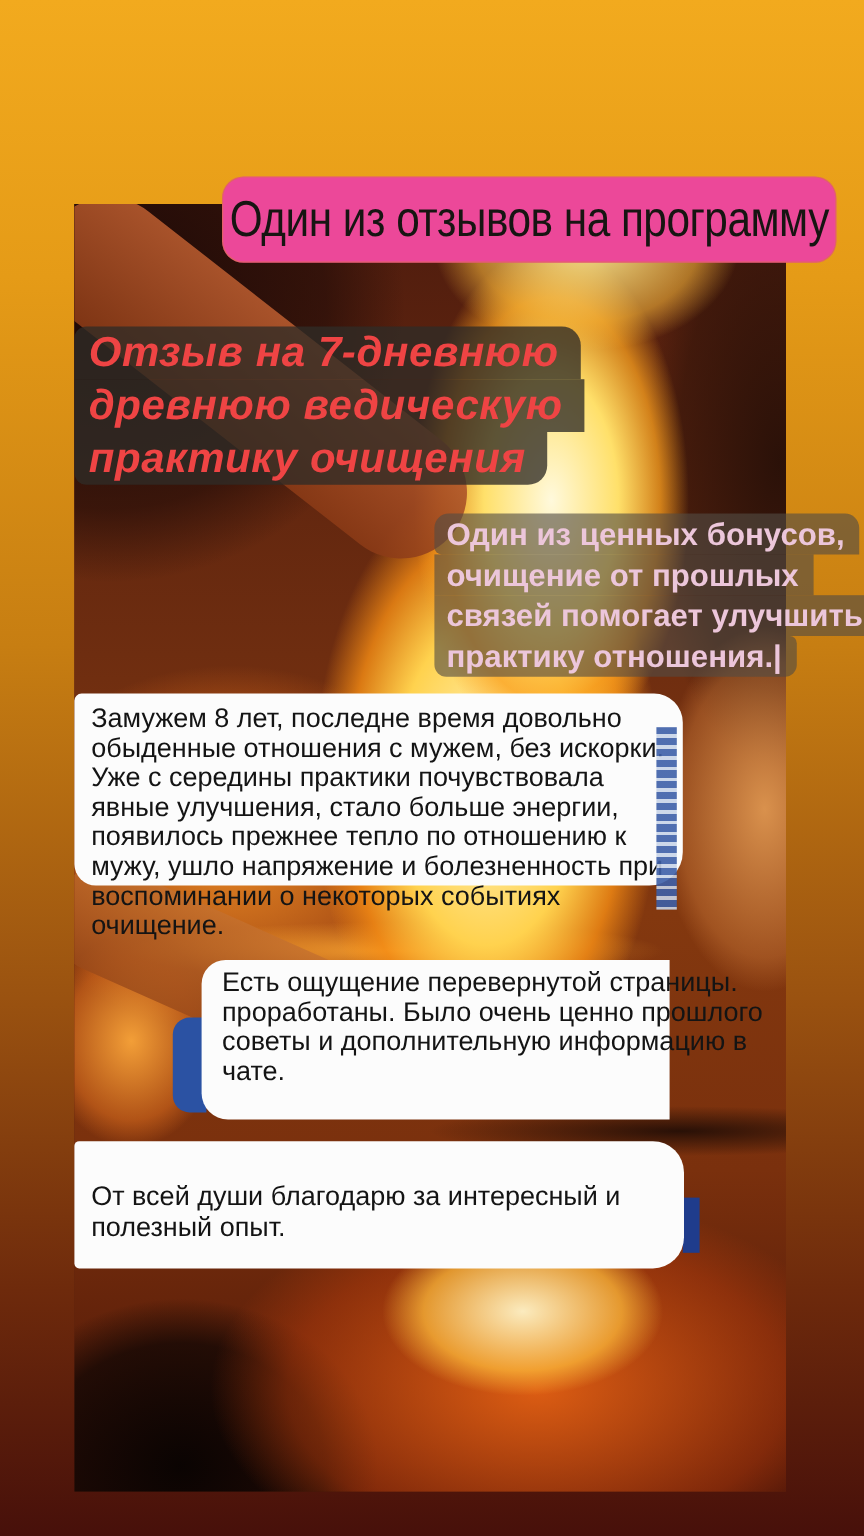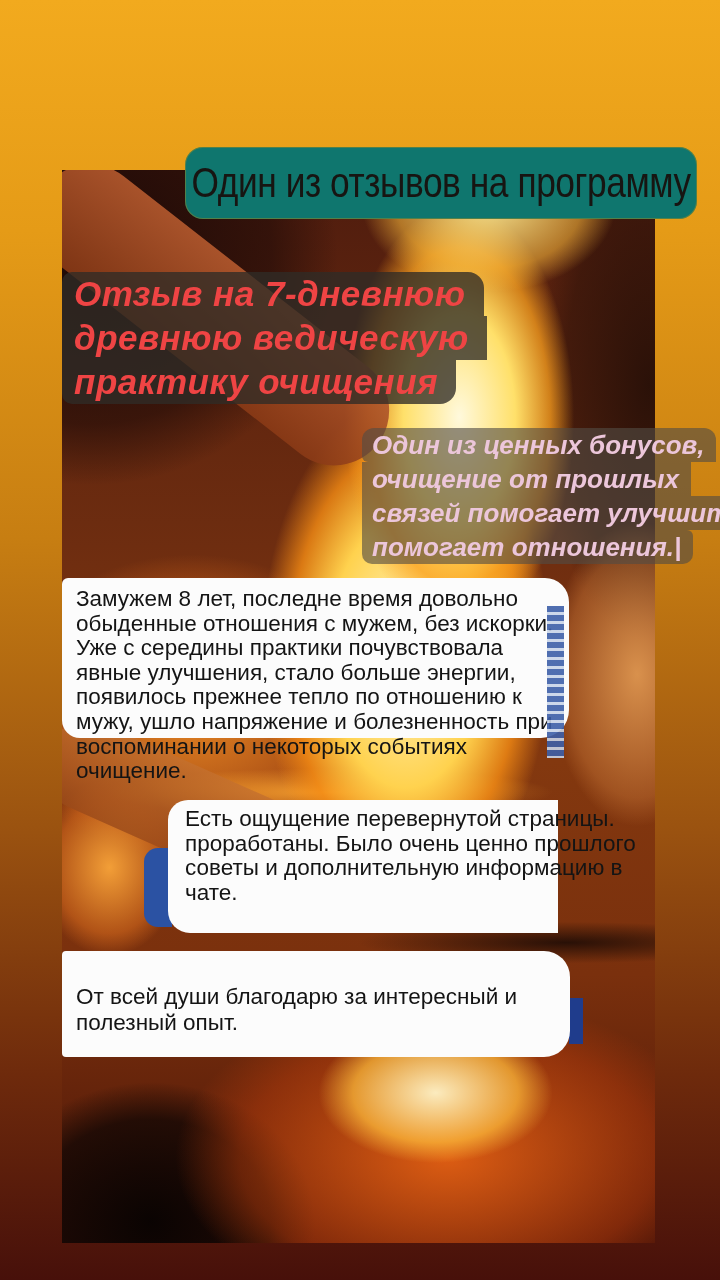--- a/index.html
+++ b/index.html
@@ -31,21 +31,21 @@
       linear-gradient(180deg,#4F1C0E 0%,#6E2D10 35%,#83380F 55%,#7A300D 75%,#4A1408 100%);
   }
   .log1{left:-60px;top:90px;width:420px;height:110px;border-radius:55px;
     background:linear-gradient(180deg,#B65A2E,#8A3A16);transform:rotate(38deg);opacity:.9;}
   .log2{left:-30px;top:600px;width:330px;height:90px;border-radius:45px;
     background:linear-gradient(180deg,#C4702E,#9A4A1A);transform:rotate(24deg);opacity:.8;}
 
   
   .banner{
     left:185px;top:147px;width:512px;height:72px;border-radius:18px;
-    background:#0f766e;box-shadow:inset 0 0 0 1px rgba(205,150,10,0.35);
+    background:#ec4899;box-shadow:inset 0 0 0 1px rgba(205,150,10,0.35);
     display:flex;align-items:center;justify-content:center;z-index:6;text-align:center;
   }
   .banner span{
     color:#171512;font-size:42px;white-space:nowrap;
     transform:scaleX(0.84);letter-spacing:-0.5px;
   }
 
   
   .title-block{left:62px;top:272px;z-index:5;}
   .tline{
@@ -54,21 +54,21 @@
     color:#ef4444;font-size:35px;font-weight:bold;font-style:italic;letter-spacing:0.5px;
   }
   .tline.t1{border-radius:10px 16px 0 0;}
   .tline.t3{border-radius:0 0 16px 10px;}
 
   
   .bonus-block{left:362px;top:428px;z-index:5;}
   .bline{
     display:table;background:rgba(82,76,68,0.62);
     height:34px;line-height:34px;padding:0 12px 0 10px;white-space:nowrap;
-    color:#ECC6DA;font-size:26px;font-weight:bold;font-style:italic;
+    color:#ECC6DA;font-size:26px;font-weight:bold;
   }
   .bline.b1{border-radius:12px 12px 0 6px;}
   .bline.b4{border-radius:0 6px 10px 10px;}
 
   
   .bubble{background:#FCFCFC;color:#141414;z-index:4;}
   .bubble .ln{white-space:nowrap;}
   .bubble1{left:62px;top:578px;width:507px;height:160px;border-radius:6px 24px 28px 18px;
     padding:9px 0 0 14px;box-sizing:border-box;font-size:22.5px;line-height:24.6px;}
   .stripe1{right:5px;top:28px;width:17px;height:152px;opacity:.9;
@@ -95,21 +95,21 @@
 <div class="abs title-block">
   <div class="tline t1">Отзыв на 7-дневнюю</div>
   <div class="tline t2">древнюю ведическую</div>
   <div class="tline t3">практику очищения</div>
 </div>
 
 <div class="abs bonus-block">
   <div class="bline b1">Один из ценных бонусов,</div>
   <div class="bline b2">очищение от прошлых</div>
   <div class="bline b3">связей помогает улучшить</div>
-  <div class="bline b4">помогает отношения.|</div>
+  <div class="bline b4">практику отношения.|</div>
 </div>
 
 <div class="abs bubble bubble1">
   <div class="ln">Замужем 8 лет, последне время довольно</div>
   <div class="ln">обыденные отношения с мужем, без искорки.</div>
   <div class="ln">Уже с середины практики почувствовала</div>
   <div class="ln">явные улучшения, стало больше энергии,</div>
   <div class="ln">появилось прежнее тепло по отношению к</div>
   <div class="ln">мужу, ушло напряжение и болезненность при</div>
   <div class="ln">воспоминании о некоторых событиях</div>

